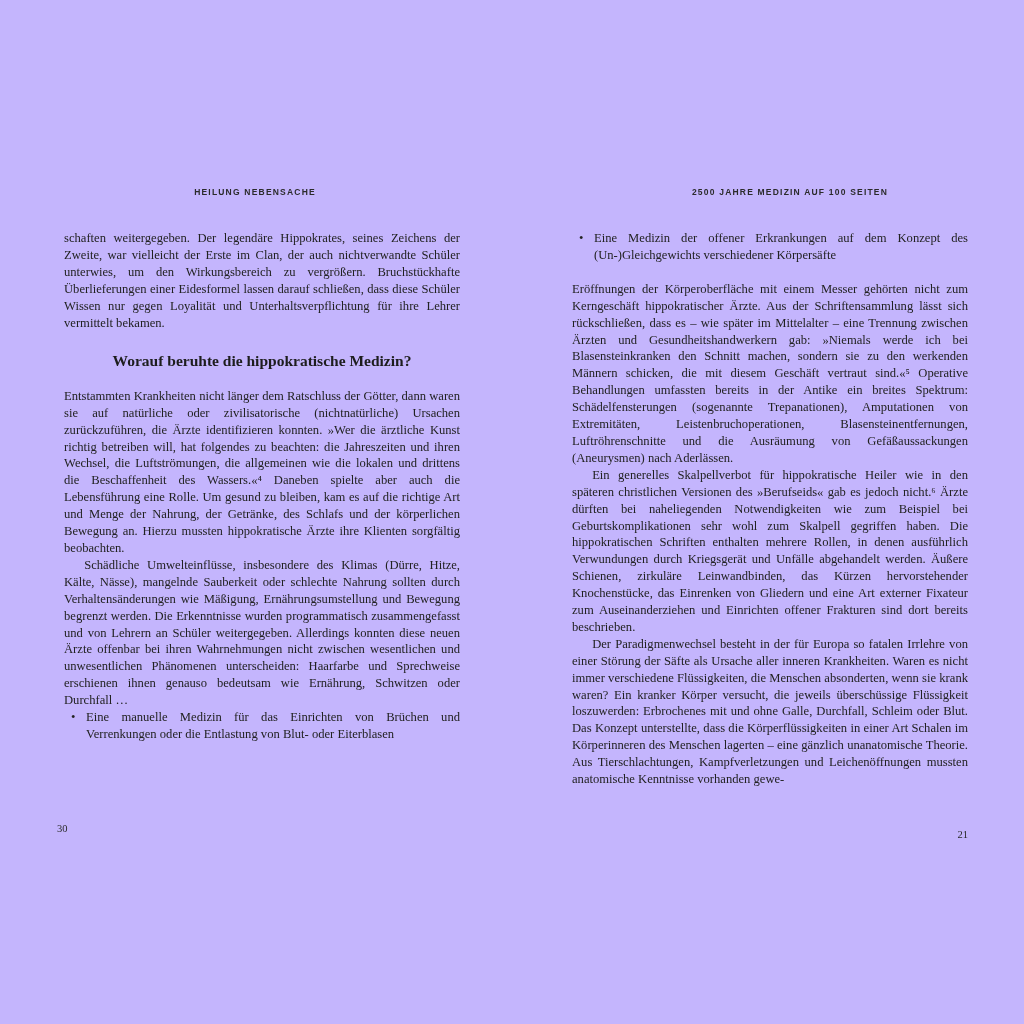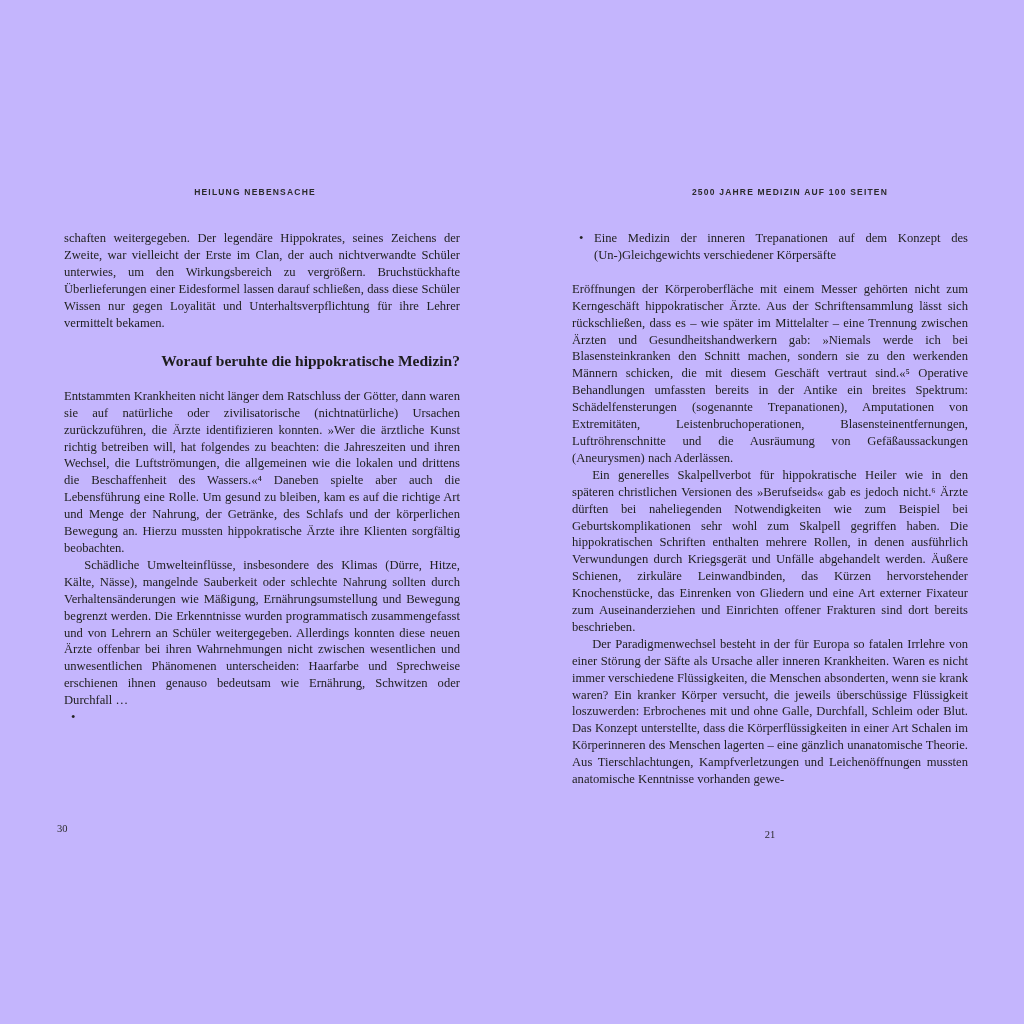--- a/index.html
+++ b/index.html
@@ -54,21 +54,21 @@
   }
   .para.indent {
     text-indent: 1.6em;
   }
 
   .section-heading {
     margin: 20px 0 17px 0;
     padding: 0;
     font-size: 15.5px;
     font-weight: 700;
-    text-align: right;
+    text-align: center;
     line-height: 1.25;
     color: #1d1d1d;
   }
 
   .bullet-item {
     position: relative;
     margin: 0;
     padding-left: 22px;
   }
   .bullet-item.spaced {
@@ -85,21 +85,21 @@
     font-size: 10.5px;
     color: #2b2b2b;
   }
   .page-number.left-num {
     left: 57px;
     top: 823px;
   }
   .page-number.right-num {
     left: 572px;
     width: 396px;
-    text-align: center;
+    text-align: right;
     top: 829px;
   }
 </style>
 </head>
 <body>
 
 <div class="spread">
 
   <header class="running-head left">HEILUNG NEBENSACHE</header>
 
@@ -108,31 +108,32 @@
 
     <h2 class="section-heading">Worauf beruhte die hippokratische Medizin?</h2>
 
     <p class="para">Entstammten Krankheiten nicht länger dem Ratschluss der Götter, dann waren sie auf natürliche oder zivilisatorische (nichtnatürliche) Ursachen zurückzuführen, die Ärzte identifizieren konnten. »Wer die ärztliche Kunst richtig betreiben will, hat folgendes zu beachten: die Jahreszeiten und ihren Wechsel, die Luftströmungen, die allgemeinen wie die lokalen und drittens die Beschaffenheit des Wassers.«⁴ Daneben spielte aber auch die Lebensführung eine Rolle. Um gesund zu bleiben, kam es auf die richtige Art und Menge der Nahrung, der Getränke, des Schlafs und der körperlichen Bewegung an. Hierzu mussten hippokratische Ärzte ihre Klienten sorgfältig beobachten.</p>
 
     <p class="para indent">Schädliche Umwelteinflüsse, insbesondere des Klimas (Dürre, Hitze, Kälte, Nässe), mangelnde Sauberkeit oder schlechte Nahrung sollten durch Verhaltensänderungen wie Mäßigung, Ernährungsumstellung und Bewegung begrenzt werden. Die Erkenntnisse wurden programmatisch zusammengefasst und von Lehrern an Schüler weitergegeben. Allerdings konnten diese neuen Ärzte offenbar bei ihren Wahrnehmungen nicht zwischen wesentlichen und unwesentlichen Phänomenen unterscheiden: Haarfarbe und Sprechweise erschienen ihnen genauso bedeutsam wie Ernährung, Schwitzen oder Durchfall …</p>
 
 
     <div class="bullet-item">
       <span class="bullet-marker">•</span>
+      <span class="bullet-text">Eine manuelle Medizin für das Einrichten von Brüchen und Verrenkungen oder die Entlastung von Blut- oder Eiterblasen</span>
     </div>
   </div>
 
   <div class="page-number left-num">30</div>
 
   <header class="running-head right">2500 JAHRE MEDIZIN AUF 100 SEITEN</header>
 
   <div class="column right">
     <div class="bullet-item spaced">
       <span class="bullet-marker">•</span>
-      <span class="bullet-text">Eine Medizin der inneren Trepanationen auf dem Konzept des (Un-)Gleichgewichts verschiedener Körpersäfte</span>
+      <span class="bullet-text">Eine Medizin der offener Erkrankungen auf dem Konzept des (Un-)Gleichgewichts verschiedener Körpersäfte</span>
     </div>
 
     <p class="para">Eröffnungen der Körperoberfläche mit einem Messer gehörten nicht zum Kerngeschäft hippokratischer Ärzte. Aus der Schriftensammlung lässt sich rückschließen, dass es – wie später im Mittelalter – eine Trennung zwischen Ärzten und Gesundheitshandwerkern gab: »Niemals werde ich bei Blasensteinkranken den Schnitt machen, sondern sie zu den werkenden Männern schicken, die mit diesem Geschäft vertraut sind.«⁵ Operative Behandlungen umfassten bereits in der Antike ein breites Spektrum: Schädelfensterungen (sogenannte Trepanationen), Amputationen von Extremitäten, Leistenbruchoperationen, Blasensteinentfernungen, Luftröhrenschnitte und die Ausräumung von Gefäßaussackungen (Aneurysmen) nach Aderlässen.</p>
 
     <p class="para indent">Ein generelles Skalpellverbot für hippokratische Heiler wie in den späteren christlichen Versionen des »Berufseids« gab es jedoch nicht.⁶ Ärzte dürften bei naheliegenden Notwendigkeiten wie zum Beispiel bei Geburtskomplikationen sehr wohl zum Skalpell gegriffen haben. Die hippokratischen Schriften enthalten mehrere Rollen, in denen ausführlich Verwundungen durch Kriegsgerät und Unfälle abgehandelt werden. Äußere Schienen, zirkuläre Leinwandbinden, das Kürzen hervorstehender Knochenstücke, das Einrenken von Gliedern und eine Art externer Fixateur zum Auseinanderziehen und Einrichten offener Frakturen sind dort bereits beschrieben.</p>
 
     <p class="para indent">Der Paradigmenwechsel besteht in der für Europa so fatalen Irrlehre von einer Störung der Säfte als Ursache aller inneren Krankheiten. Waren es nicht immer verschiedene Flüssigkeiten, die Menschen absonderten, wenn sie krank waren? Ein kranker Körper versucht, die jeweils überschüssige Flüssigkeit loszuwerden: Erbrochenes mit und ohne Galle, Durchfall, Schleim oder Blut. Das Konzept unterstellte, dass die Körperflüssigkeiten in einer Art Schalen im Körperinneren des Menschen lagerten – eine gänzlich unanatomische Theorie. Aus Tierschlachtungen, Kampfverletzungen und Leichenöffnungen mussten anatomische Kenntnisse vorhanden gewe-</p>
   </div>
 
   <div class="page-number right-num">21</div>

